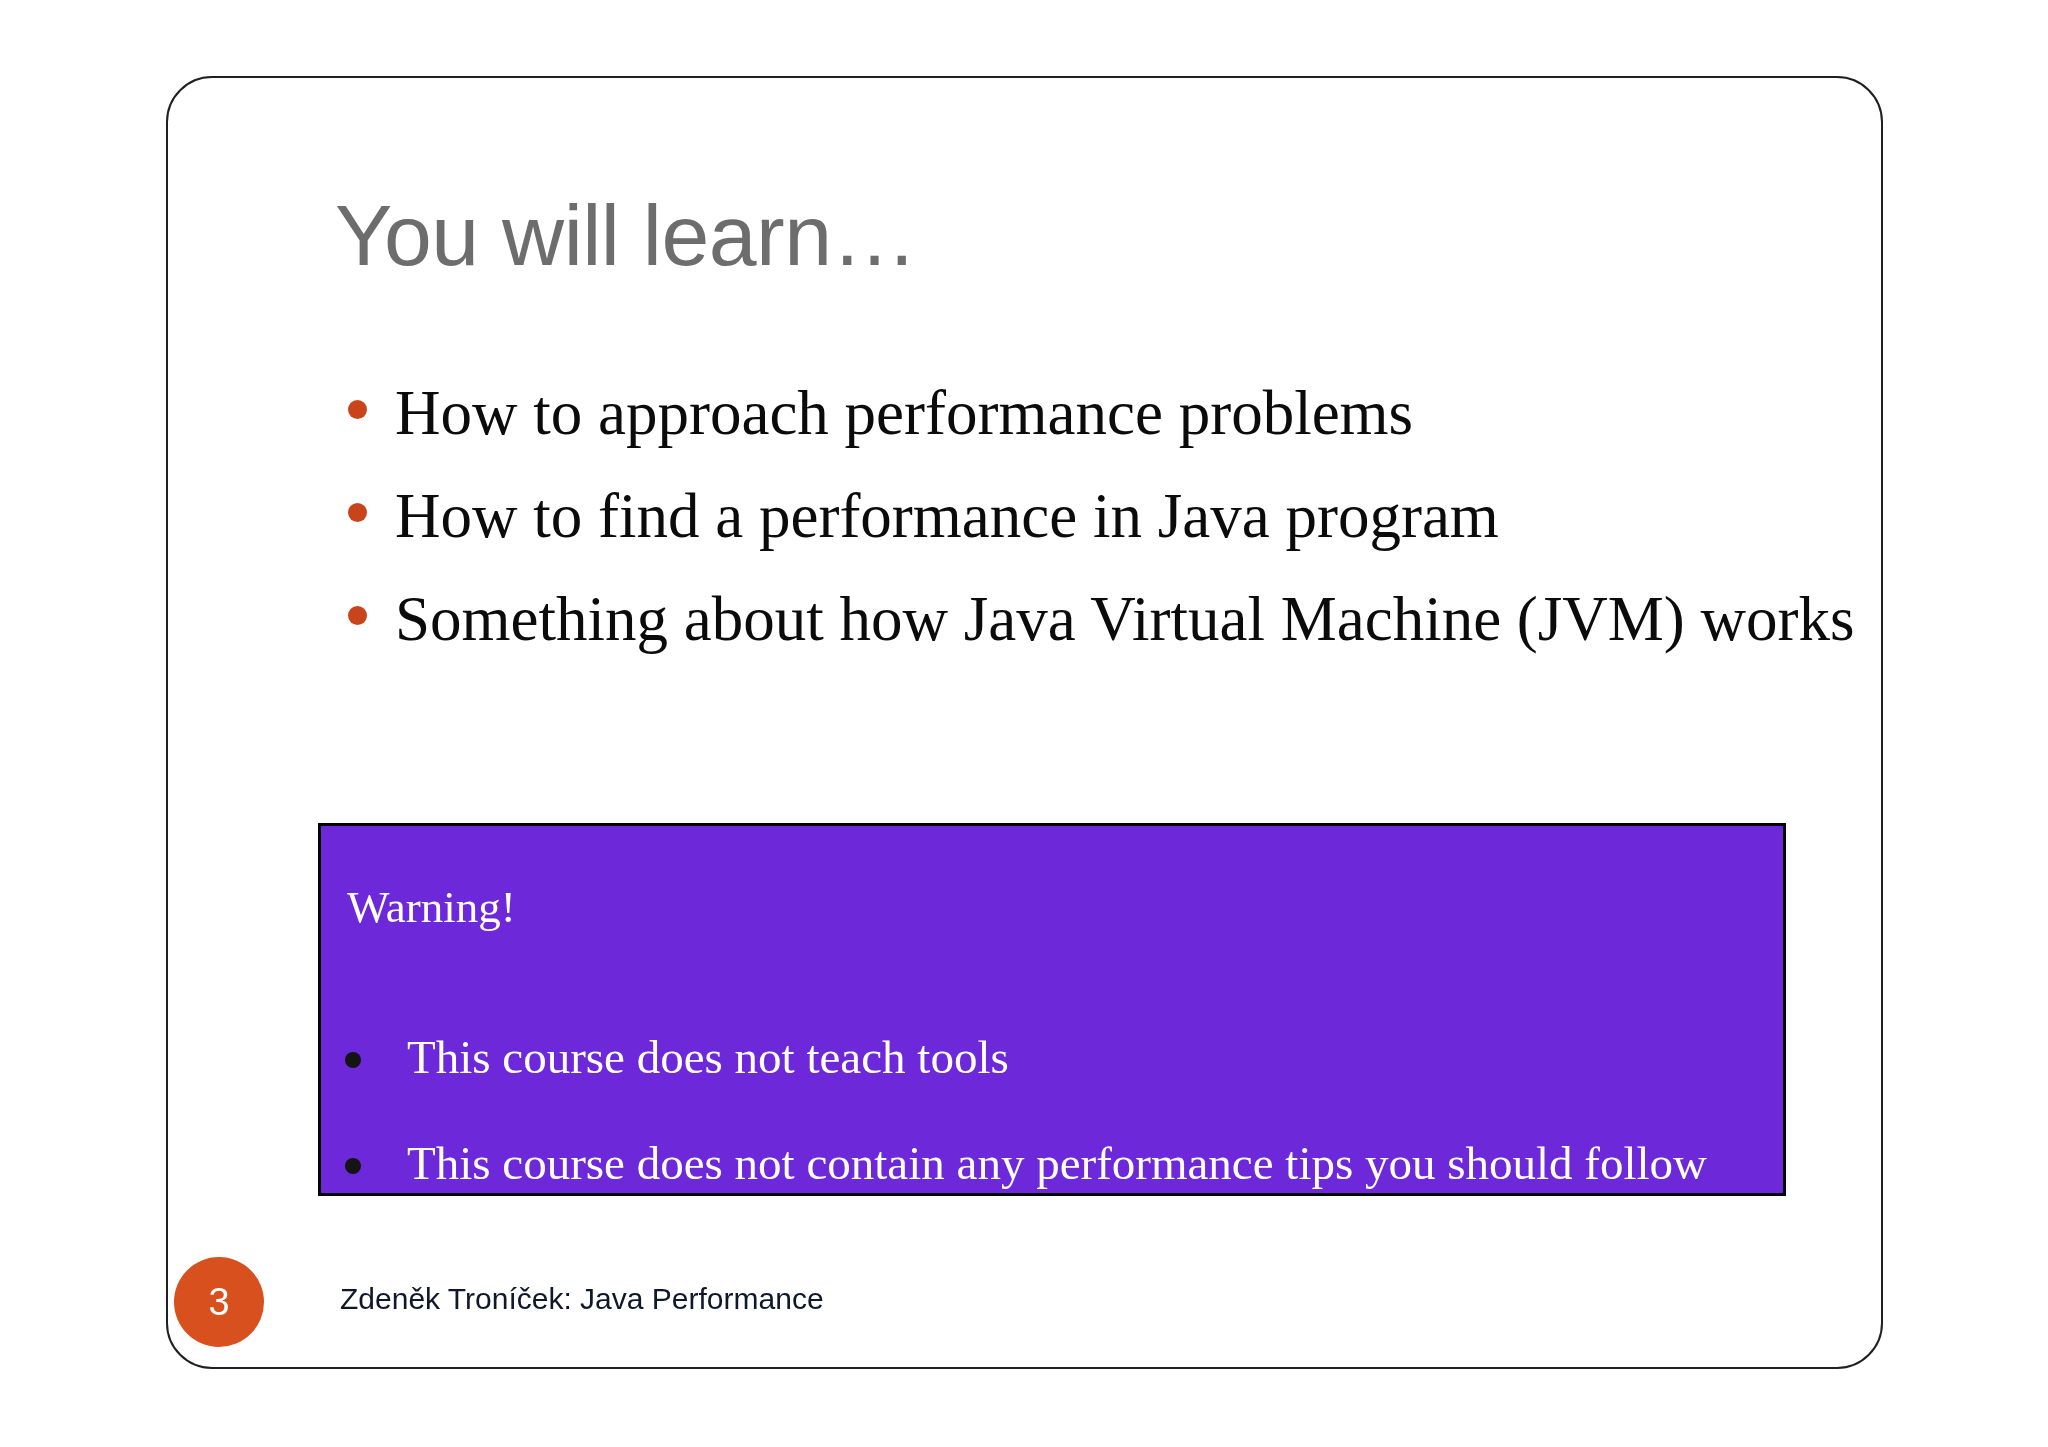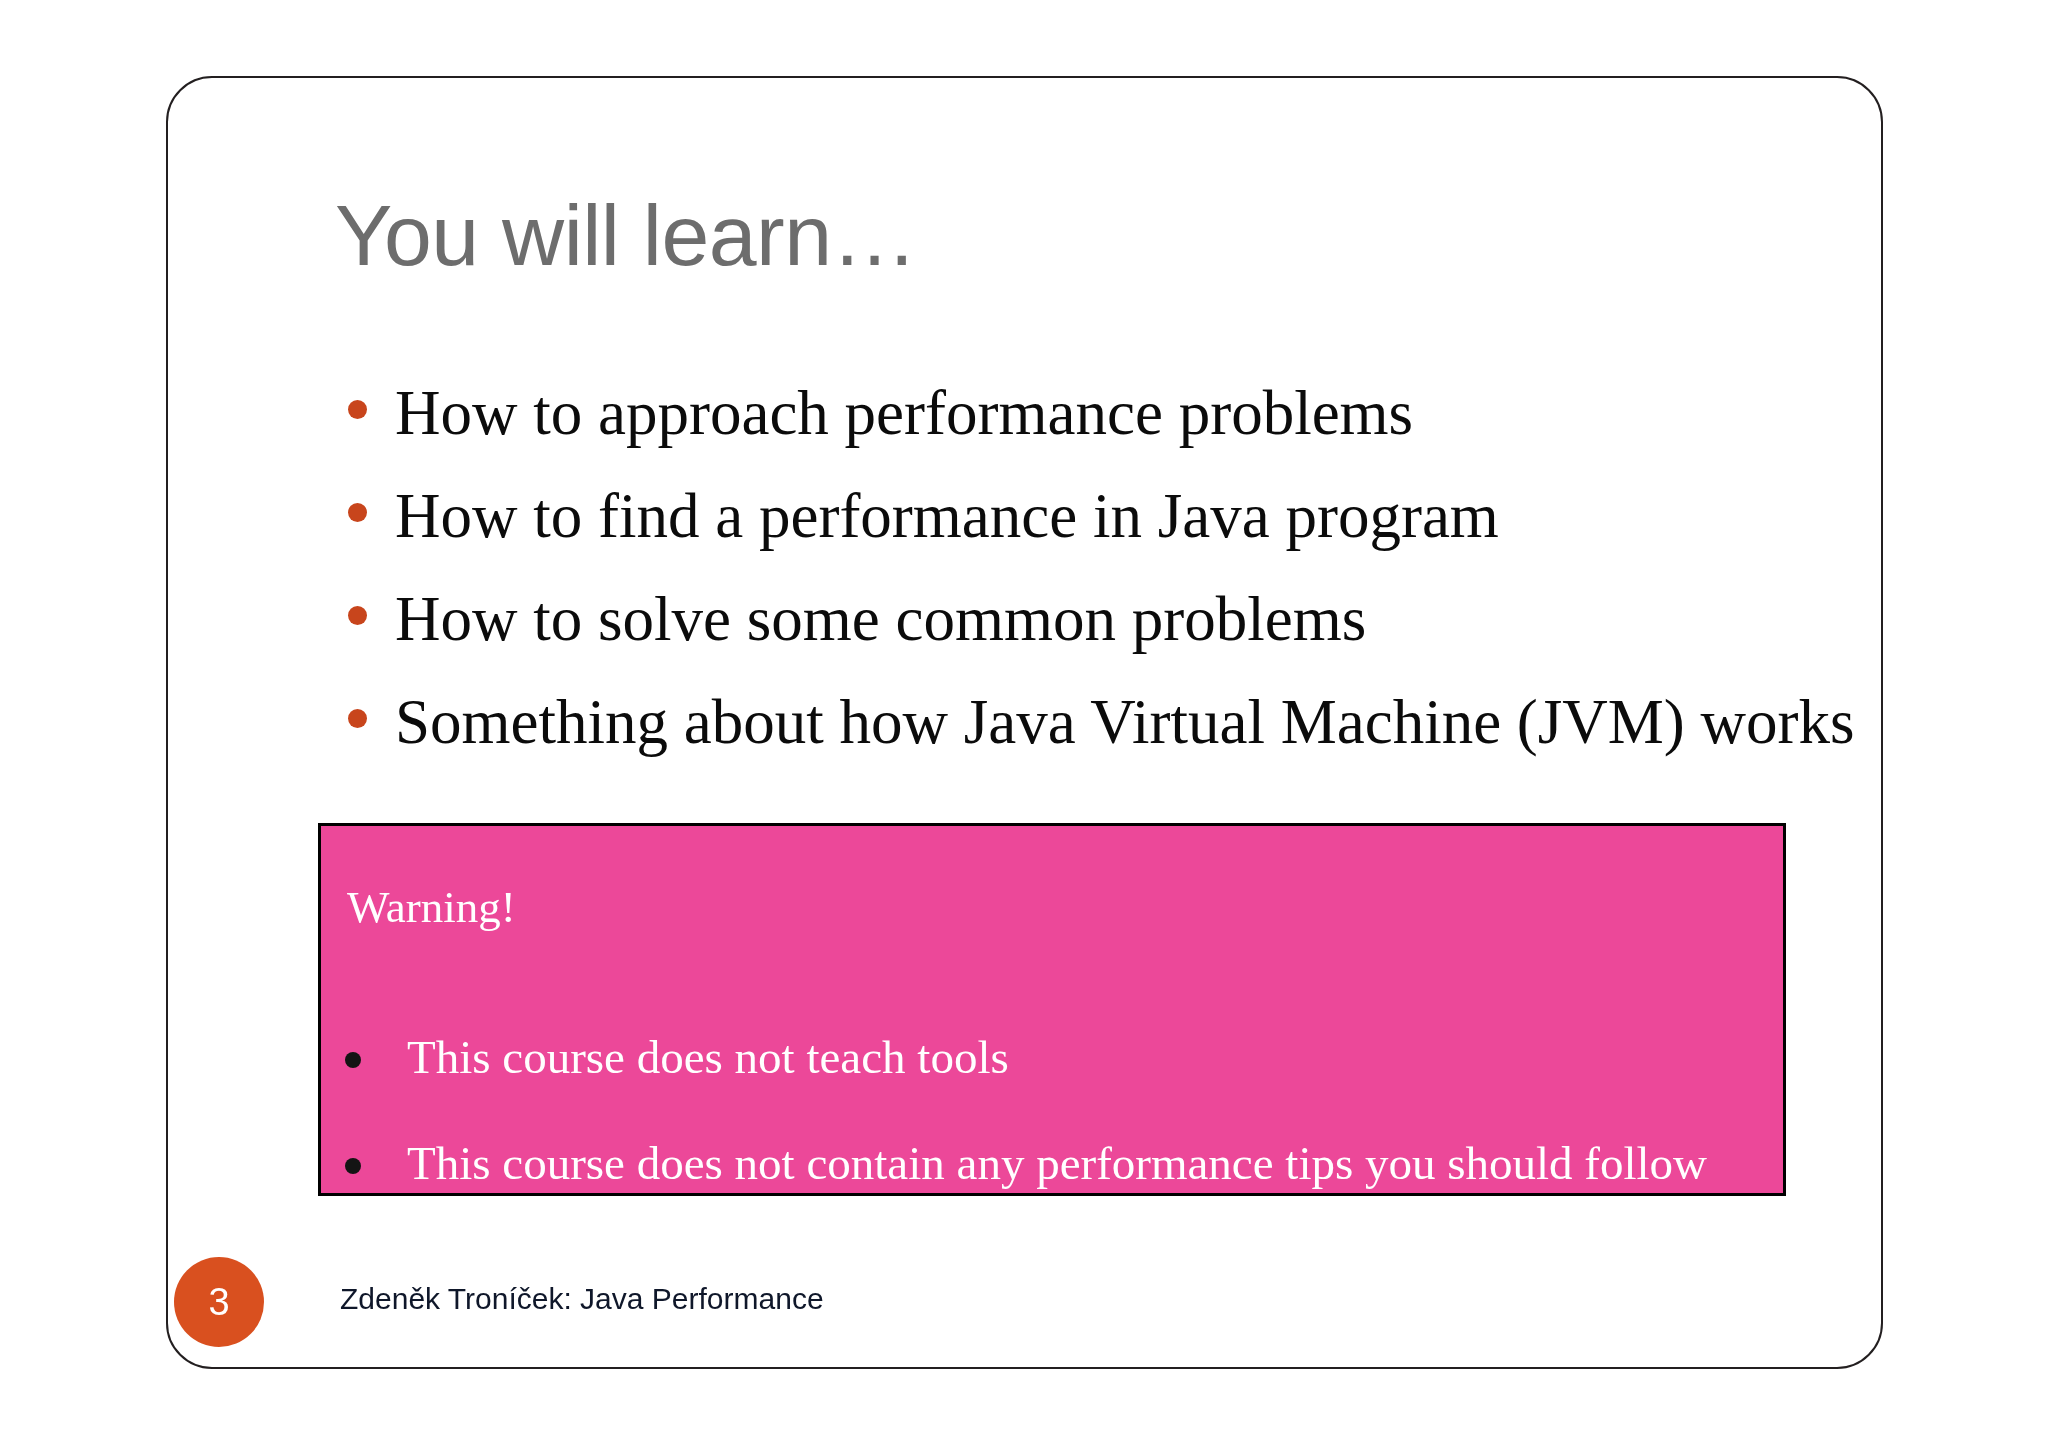--- a/index.html
+++ b/index.html
@@ -82,21 +82,21 @@
     white-space: nowrap;
   }
 
   
   .warning-box {
     position: absolute;
     left: 318px;
     top: 823px;
     width: 1468px;
     height: 373px;
-    background: #ec4899;
+    background: #6d28d9;
     border: 3px solid #000000;
     box-sizing: border-box;
   }
   .warning-heading {
     position: absolute;
     left: 26px;
     top: 59px;
     font-family: "Liberation Serif", serif;
     font-size: 45px;
     color: #ffffff;
@@ -179,24 +179,20 @@
     <div class="bullet-row">
       <span class="bullet-dot"></span>
       <span class="bullet-text">How to approach performance problems</span>
     </div>
 
     <div class="bullet-row">
       <span class="bullet-dot"></span>
       <span class="bullet-text">How to find a performance in Java program</span>
     </div>
 
-    <div class="bullet-row">
-      <span class="bullet-dot"></span>
-      <span class="bullet-text">How to solve some common problems</span>
-    </div>
 
     <div class="bullet-row">
       <span class="bullet-dot"></span>
       <span class="bullet-text">Something about how Java Virtual Machine (JVM) works</span>
     </div>
 
   </div>
 
   <div class="warning-box">
     <div class="warning-heading">Warning!</div>

